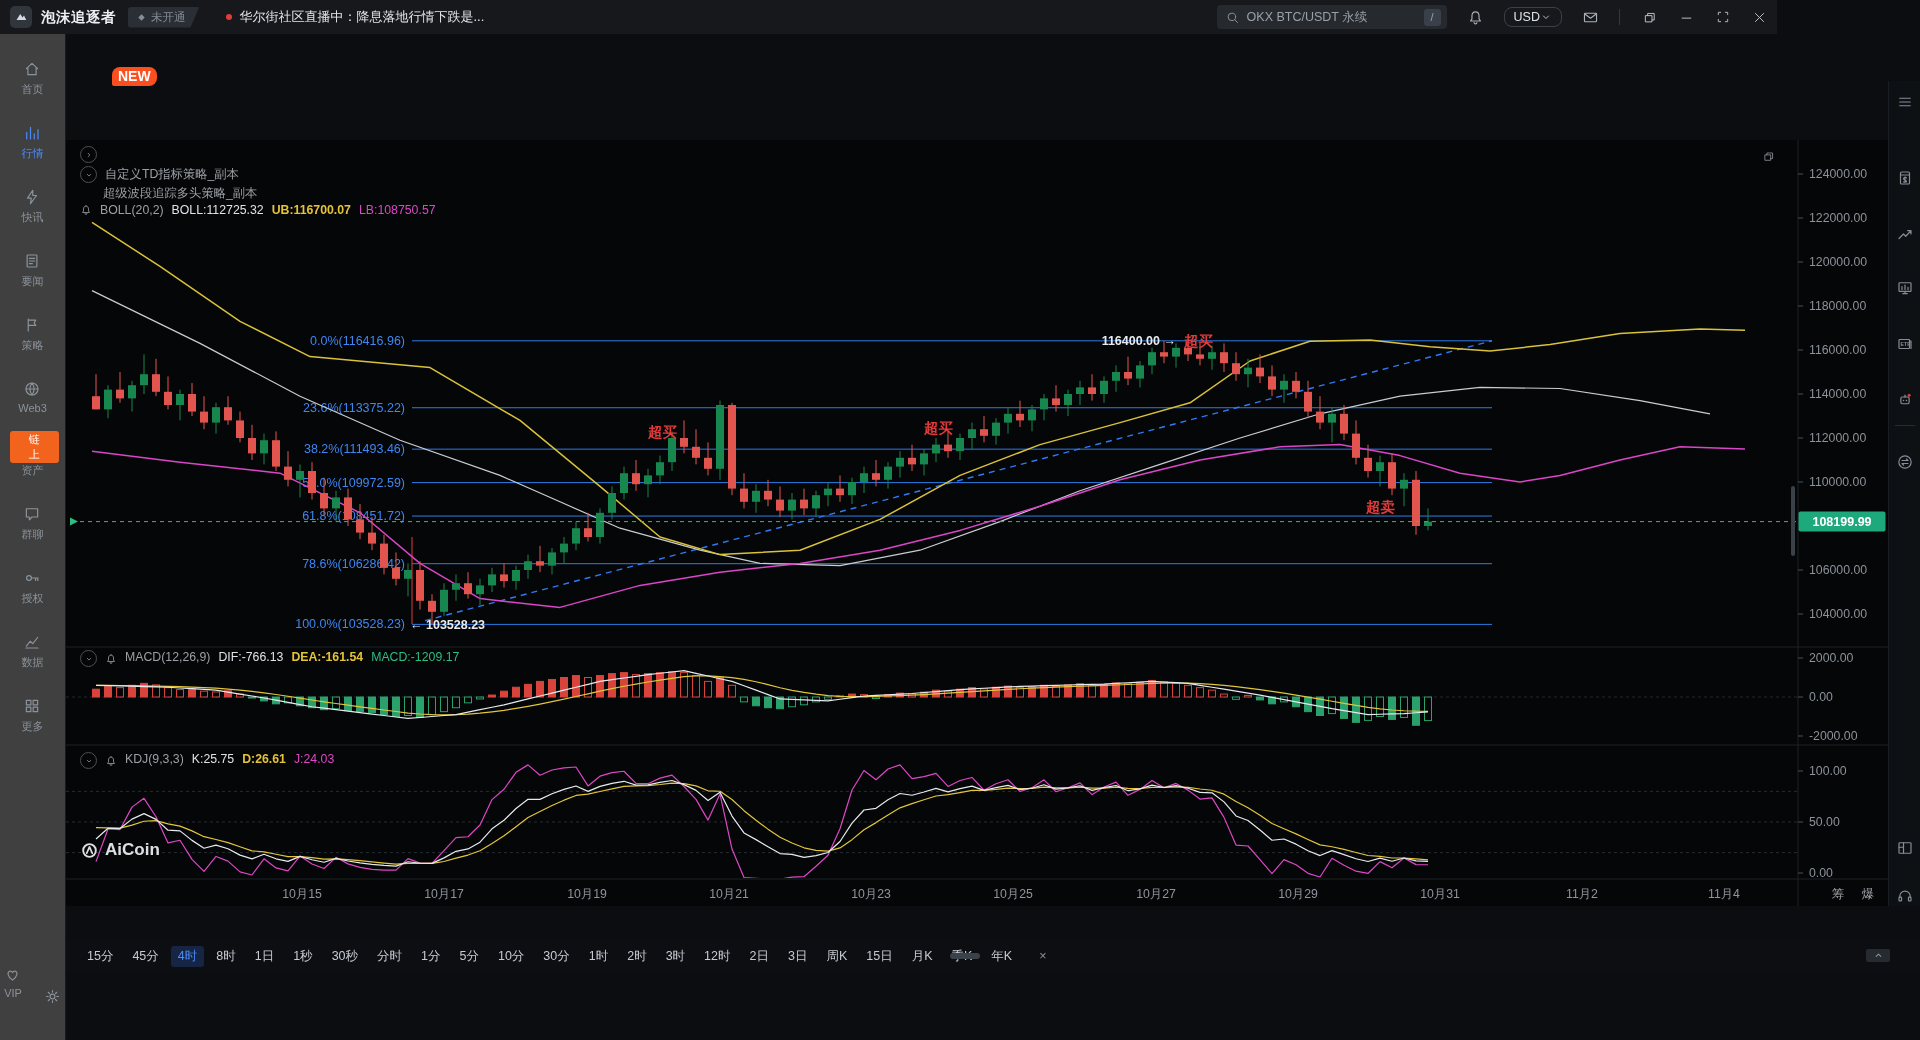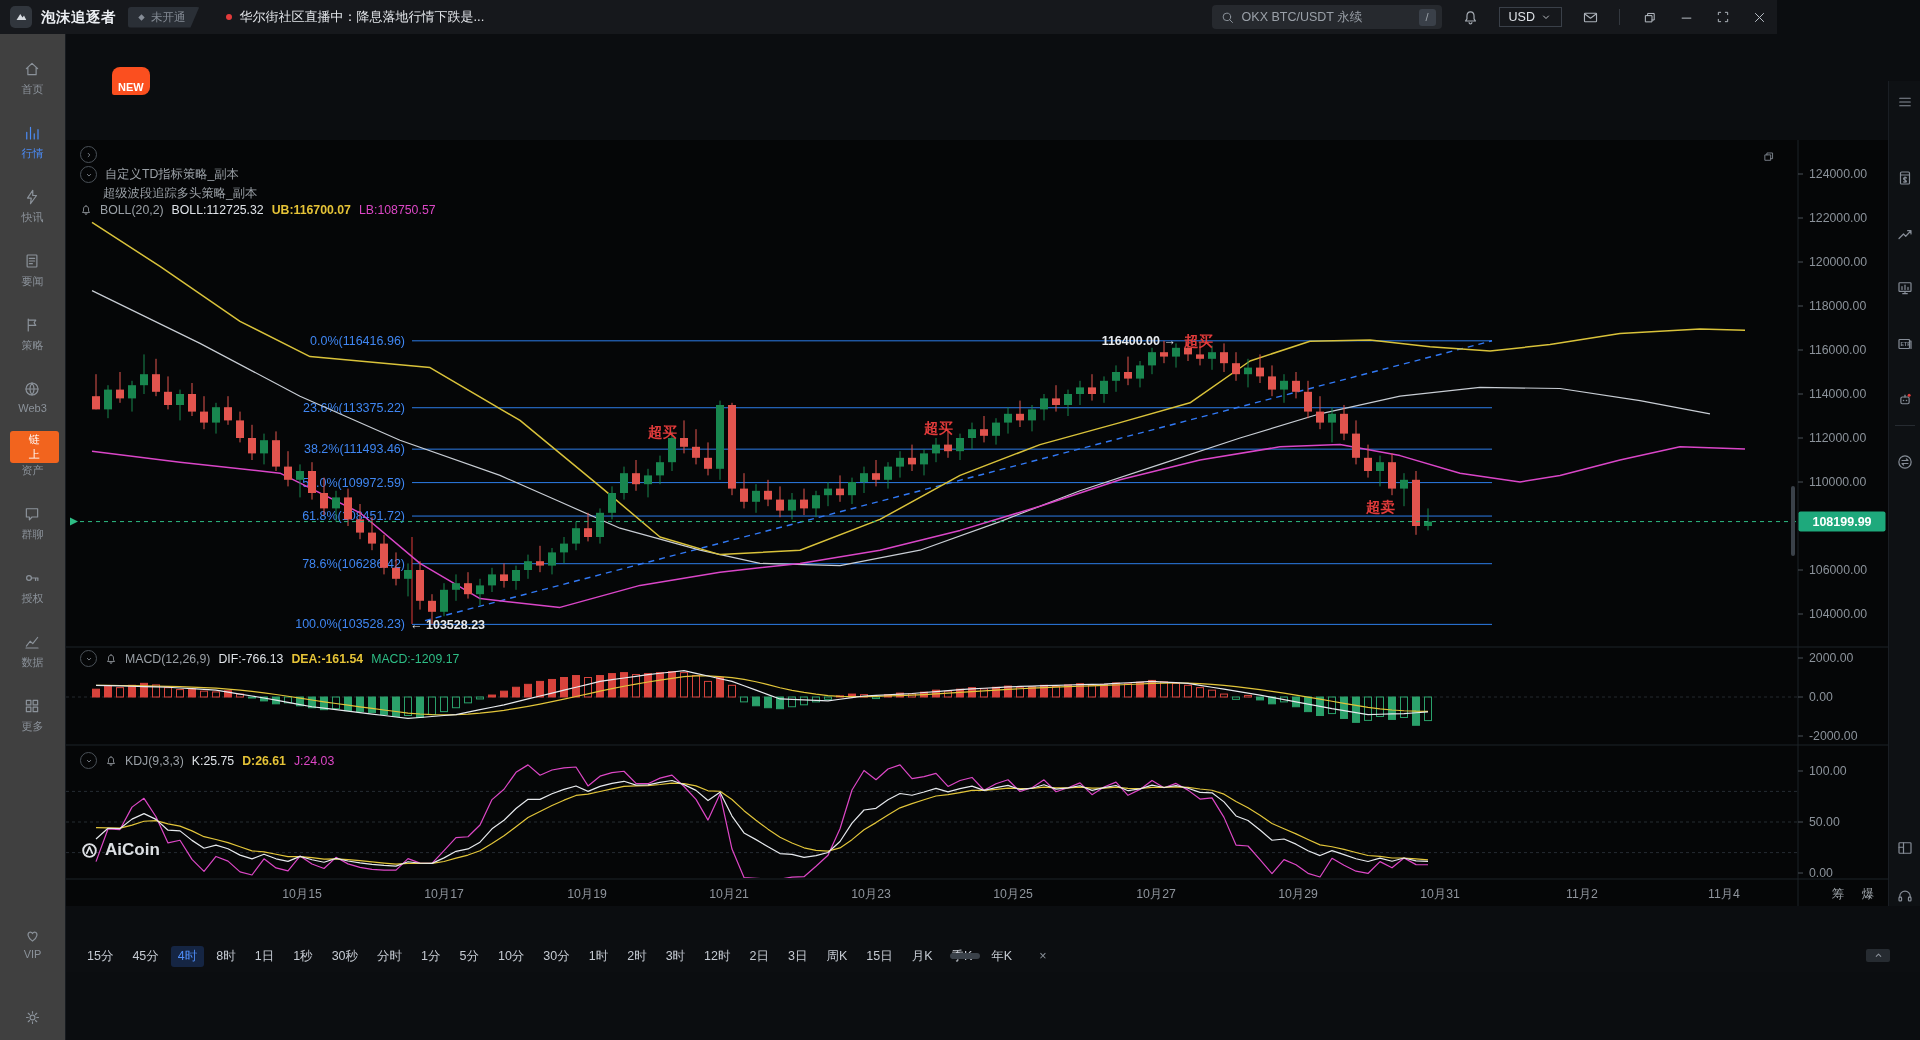--- a/index.html
+++ b/index.html
@@ -13,37 +13,37 @@
   #titlebar{left:0;top:0;width:1777px;height:34px;background:#16181c;display:flex;align-items:center;padding:0 10px;box-sizing:border-box;}
   .applogo{width:22px;height:22px;border-radius:5px;background:#31363d;display:flex;align-items:center;justify-content:center;margin-right:9px;}
   .apptitle{color:#eceff3;font-size:14.5px;font-weight:bold;letter-spacing:.5px;}
   .planbadge{margin-left:12px;background:#2a2f36;color:#868d97;font-size:11.5px;padding:3px 14px 3px 8px;display:flex;align-items:center;gap:4px;clip-path:polygon(0 0,100% 0,calc(100% - 9px) 100%,0 100%);border-radius:3px;}
   .newsdot{width:6px;height:6px;border-radius:50%;background:#e23b3b;margin:0 8px 0 26px;}
   .newstext{color:#e4e7eb;font-size:13px;}
   .searchbox{margin-left:auto;background:#26292e;border-radius:4px;height:24px;display:flex;align-items:center;padding:0 6px 0 8px;width:216px;color:#8b929a;gap:7px;}
   .searchbox .ph{flex:1;font-size:12.5px;color:#9aa0a8;white-space:nowrap;}
   .slashkey{width:17px;height:17px;background:#3a4049;border-radius:3px;color:#9aa0a8;font-size:11px;display:flex;align-items:center;justify-content:center;}
   .tb-ic{color:#aab0b8;margin-left:20px;}
-  .usdsel{margin-left:20px;border:1px solid #3a4049;border-radius:0;padding:2px 9px;display:flex;gap:5px;align-items:center;color:#dfe3e8;font-size:12.5px;}
+  .usdsel{margin-left:20px;border:1px solid #3a4049;border-radius:8px;padding:2px 9px;display:flex;align-items:center;color:#dfe3e8;font-size:12.5px;}
   .winctl{color:#b7bdc5;margin-left:22px;}
   .vdiv{width:1px;height:16px;background:#33383f;margin-left:20px;}
   
   #sidebar{left:0;top:34px;width:66px;height:1006px;background:#404040;border-right:1px solid #17;border-right:1px solid #171b20;display:flex;flex-direction:column;align-items:center;box-sizing:border-box;padding-top:26px;}
   .side-item{display:flex;flex-direction:column;align-items:center;gap:4px;margin-bottom:27px;color:#8b929a;font-size:11px;position:relative;cursor:pointer;}
   .side-item.active{color:#4b8bf5;}
   .side-badge{position:absolute;top:-10px;right:-12px;background:#f2641e;color:#fff;font-size:11px;padding:1px 19px;border-radius:3px;}
-  #side-bottom{margin-top:auto;display:flex;flex-direction:column;align-items:center;gap:22px;padding-bottom:14px;color:#8b929a;}
-  #newbadge{left:112px;top:67px;background:#fb4f1f;color:#fff;font-size:11px;font-weight:bold;padding:14px 6px 2px;border-radius:8px 8px 8px 2px;z-index:30;}
+  #side-bottom{margin-top:auto;display:flex;flex-direction:row;align-items:center;gap:22px;padding-bottom:14px;color:#8b929a;}
+  #newbadge{left:112px;top:67px;background:#fb4f1f;color:#fff;font-size:14px;font-weight:bold;padding:1px 6px 2px;border-radius:8px 8px 8px 2px;z-index:30;}
   .iv{padding:2px 7px;border-radius:3px;color:#c6cbd3;cursor:pointer;white-space:nowrap;}
   .iv.on{background:rgba(47,107,221,.25);color:#4f8df7;}
   
   #chartarea{left:66px;top:140px;width:1822px;height:766px;background:#050607;}
   #railtop{left:1888px;top:81px;width:32px;height:825px;background:#0e1114;border-left:1px solid #1a1e24;box-sizing:border-box;}
   .rail-ic{position:absolute;left:7px;color:#868d97;cursor:pointer;}
-  .ovl{position:absolute;display:flex;align-items:center;gap:8px;white-space:nowrap;font-size:12.3px;color:#9aa0a6;}
+  .ovl{position:absolute;display:flex;gap:8px;white-space:nowrap;font-size:12.3px;color:#9aa0a6;}
   .circbtn{width:15px;height:15px;border:1px solid #4a5158;border-radius:50%;display:inline-flex;align-items:center;justify-content:center;color:#8b929a;}
   .w{color:#dfe3e8;font-weight:normal;} .yv{color:#e5c337;font-weight:bold;} .mv{color:#dd47c6;} .gv{color:#2ebd85;}
   #watermark{left:14px;top:700px;display:flex;align-items:center;gap:6px;color:#e8ebef;font-size:17px;font-weight:bold;opacity:.95;}
   #tfbar{left:66px;top:940px;width:1854px;height:32px;background:#0c0e11;display:flex;align-items:center;box-sizing:border-box;padding:0 14px;gap:13px;position:absolute;}
   #tfslider{position:absolute;left:884px;top:13px;width:30px;height:6px;background:#3a4149;border-radius:3px;}
   #tfup{position:absolute;right:30px;top:9px;width:24px;height:13px;background:#262b31;border-radius:2px;display:flex;align-items:center;justify-content:center;color:#8b929a;}
   svg{display:block;}
 </style>
 </head>
 <body>

